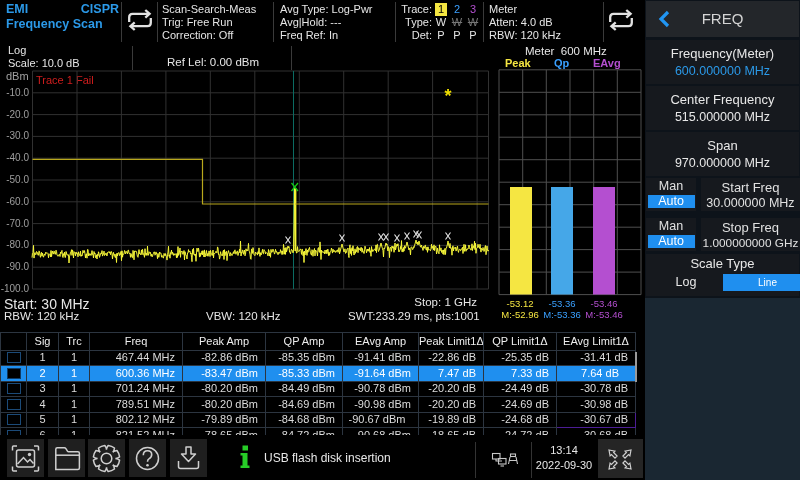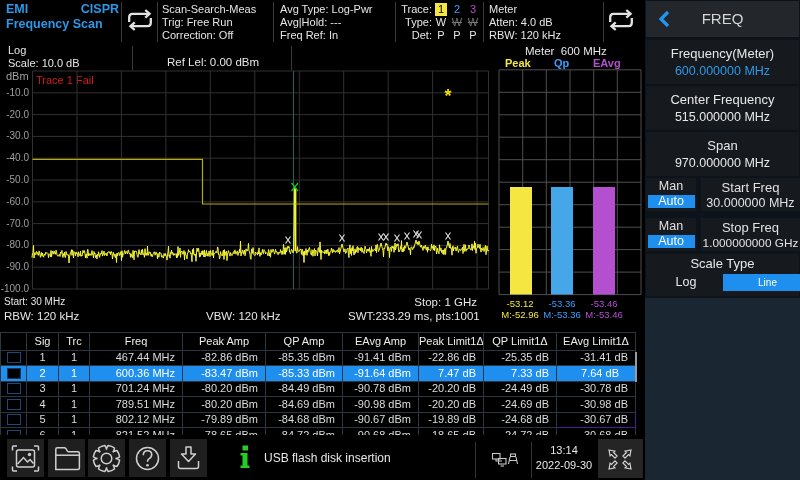--- a/index.html
+++ b/index.html
@@ -158,21 +158,21 @@
     <path d="M445.5 232.5 L450.5 239.5 M450.5 232.5 L445.5 239.5"></path>
   </g>
 
   <g fill="none" stroke="#16c316" stroke-width="1.3">
     <path d="M291.5 183 L298 191 M298 183 L291.5 191"></path>
   </g>
 
   <text x="448" y="102" fill="#f0e000" font-size="18" font-weight="bold" font-family="Liberation Sans" text-anchor="middle">*</text>
 </svg>
 
-<div class="abs" style="left:4px;top:296px;font-size:10px;">Start: 30 MHz</div>
+<div class="abs" style="left:4px;top:296px;font-size:14px;">Start: 30 MHz</div>
 <div class="abs" style="left:397px;top:296px;width:80px;text-align:right;font-size:11.5px;white-space:nowrap;">Stop: 1 GHz</div>
 <div class="abs" style="left:4px;top:310px;font-size:11.5px;">RBW: 120 kHz</div>
 <div class="abs" style="left:206px;top:310px;font-size:11.5px;">VBW: 120 kHz</div>
 <div class="abs" style="left:348px;top:310px;font-size:11.5px;">SWT:233.29 ms, pts:1001</div>
 
 <div class="abs" style="left:496px;top:298px;width:48px;text-align:center;color:#f5e642;font-size:9.5px;line-height:11px;">-53.12<br>M:-52.96</div>
 <div class="abs" style="left:538px;top:298px;width:48px;text-align:center;color:#3aa0ff;font-size:9.5px;line-height:11px;">-53.36<br>M:-53.36</div>
 <div class="abs" style="left:580px;top:298px;width:48px;text-align:center;color:#b44fd0;font-size:9.5px;line-height:11px;">-53.46<br>M:-53.46</div>
 
 <div class="abs" style="left:0;top:332px;width:645px;height:103px;overflow:hidden;" id="sigtable">
@@ -260,21 +260,21 @@
         </tr>
         <tr style="height:15.5px;">
           <td style="border:1px solid #2c3540;">
             <div style="width:14px;height:11px;border:1.5px solid #1b4a78;margin:0 auto;background:#000;"></div>
           </td>
           <td style="border:1px solid #2c3540;text-align:center;white-space:nowrap;overflow:hidden;">5</td>
           <td style="border:1px solid #2c3540;text-align:center;white-space:nowrap;overflow:hidden;">1</td>
           <td style="border:1px solid #2c3540;text-align:right;padding-right:7px;white-space:nowrap;overflow:hidden;">802.12 MHz</td>
           <td style="border:1px solid #2c3540;text-align:right;padding-right:7px;white-space:nowrap;overflow:hidden;">-79.89 dBm</td>
           <td style="border:1px solid #2c3540;text-align:right;padding-right:7px;white-space:nowrap;overflow:hidden;">-84.68 dBm</td>
-          <td style="border:1px solid #2c3540;text-align:right;padding-right:7px;white-space:nowrap;overflow:hidden;">-90.67 dBm</td>
+          <td style="border:1px solid #2c3540;text-align:center;padding-right:7px;white-space:nowrap;overflow:hidden;">-90.67 dBm</td>
           <td style="border:1px solid #2c3540;text-align:right;padding-right:7px;white-space:nowrap;overflow:hidden;">-19.89 dB</td>
           <td style="border:1px solid #2c3540;text-align:right;padding-right:7px;white-space:nowrap;overflow:hidden;">-24.68 dB</td>
           <td style="border:1px solid #4c1d95;text-align:right;padding-right:7px;white-space:nowrap;overflow:hidden;">-30.67 dB</td>
         </tr>
         <tr style="height:15.5px;">
           <td style="border:1px solid #2c3540;">
             <div style="width:14px;height:11px;border:1.5px solid #1b4a78;margin:0 auto;background:#000;"></div>
           </td>
           <td style="border:1px solid #2c3540;text-align:center;white-space:nowrap;overflow:hidden;">6</td>
           <td style="border:1px solid #2c3540;text-align:center;white-space:nowrap;overflow:hidden;">1</td>

